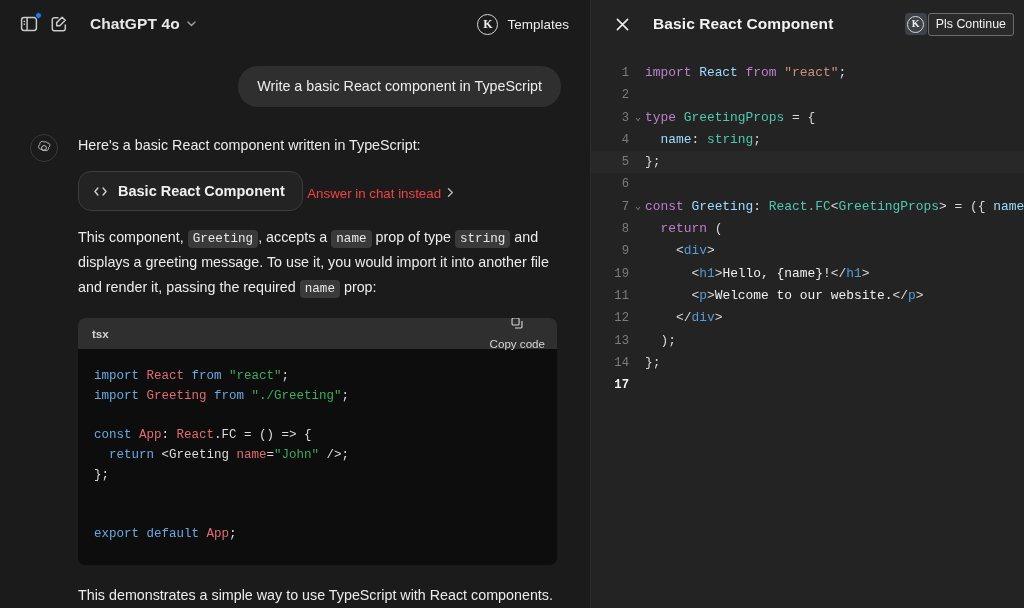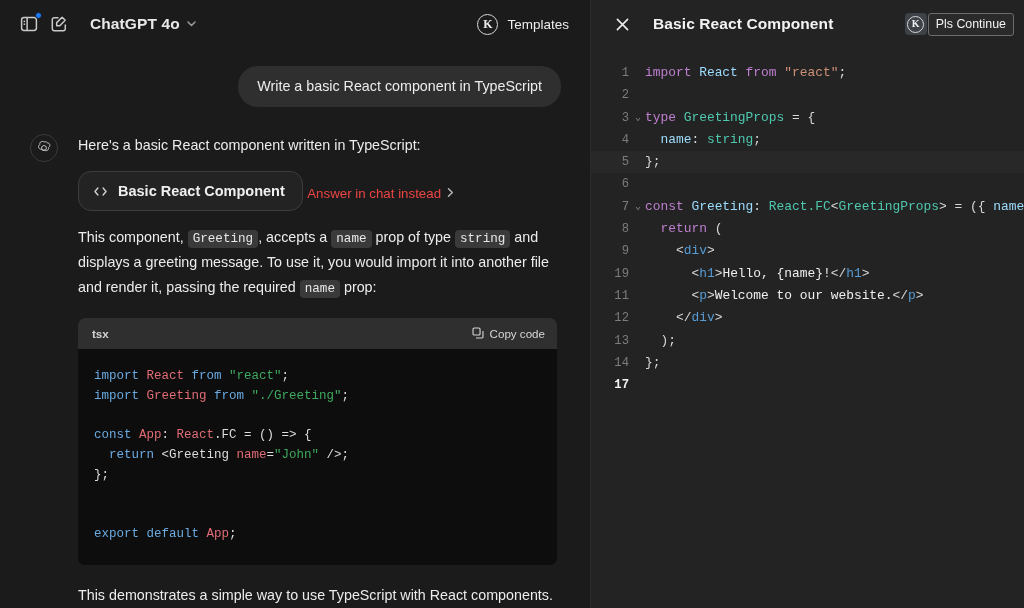--- a/index.html
+++ b/index.html
@@ -116,21 +116,21 @@
   }
   .cb-head {
     background: #2f2f2f; height: 31px;
     display: flex; align-items: center;
     padding: 0 12px 0 14px;
   }
   .cb-lang { font-size: 11.6px; color: #d3d3d3; font-weight: 600; }
   .cb-copy {
     margin-left: auto;
     display: flex; align-items: center; gap: 6px;
-    font-size: 11.6px; color: #d6d6d6;
+    font-size: 11.6px; color: #d6d6d6; flex-direction: column;
   }
   .cb-body {
     padding: 18px 16px 20px 16px;
     font-family: "Liberation Mono", monospace;
     font-size: 12.5px; line-height: 1.58;
     white-space: pre; color: #e6e6e6;
   }
   .k  { color: #6aaae0; }   
   .id { color: #e06c75; }   
   .st { color: #3ea95f; }   

